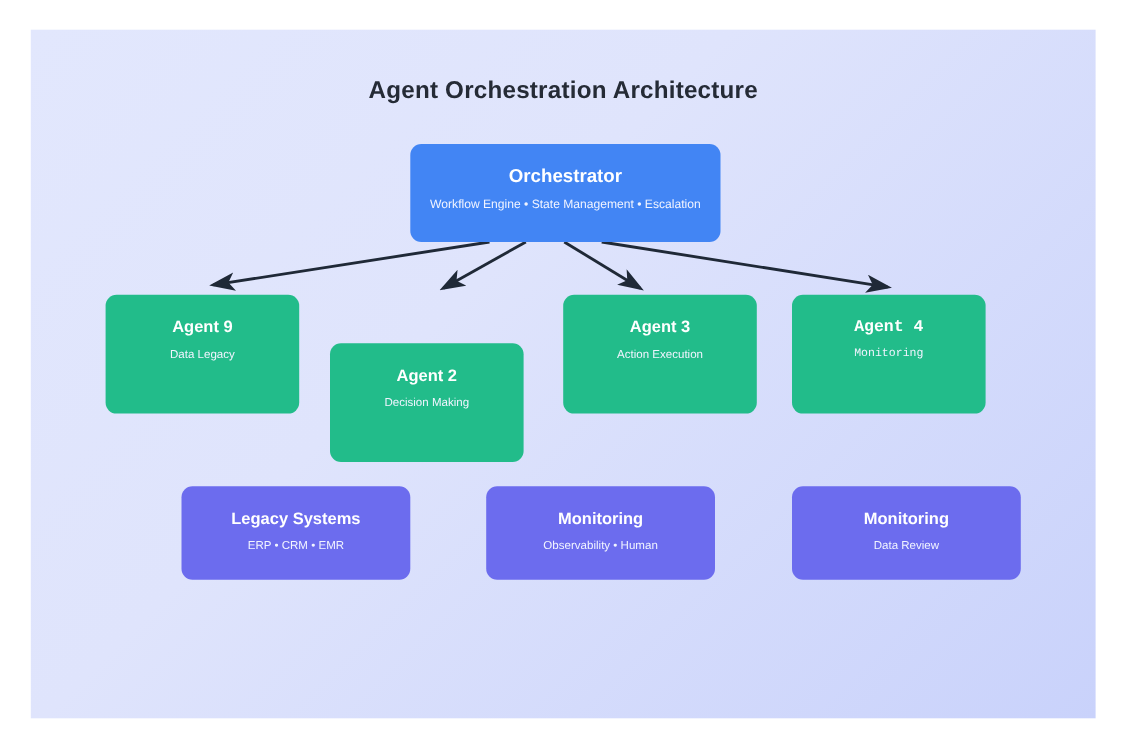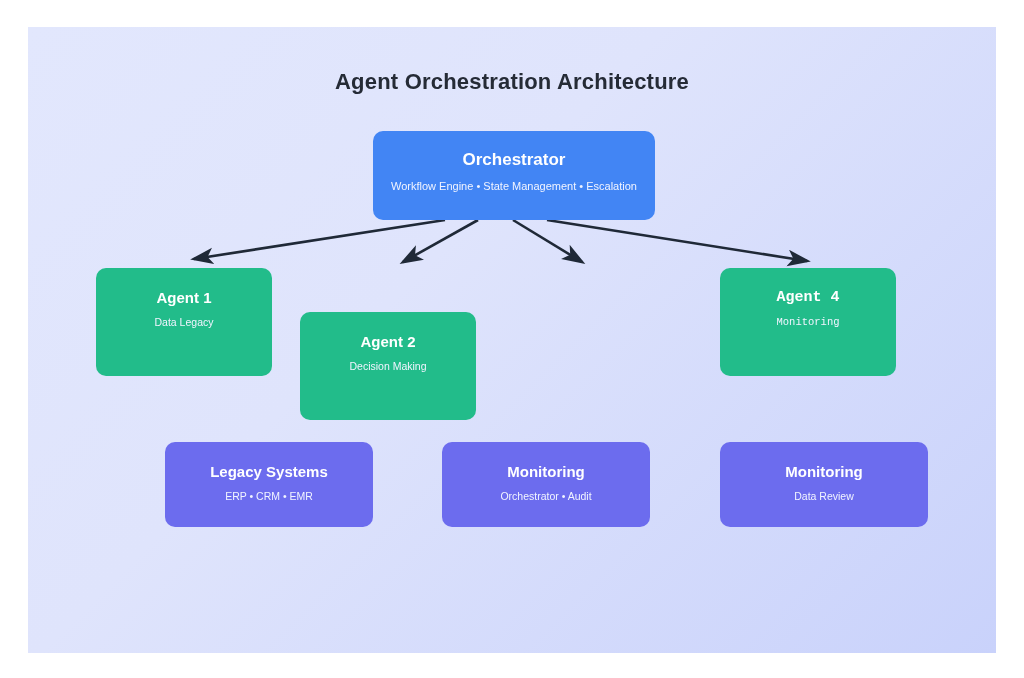--- a/index.html
+++ b/index.html
@@ -141,43 +141,47 @@
         <line x1="519" y1="193" x2="779" y2="234"></line>
       </g>
     </svg>
 
     <div class="node" id="node-orchestrator">
       <div class="node-title">Orchestrator</div>
       <div class="node-sub">Workflow Engine • State Management • Escalation</div>
     </div>
 
     <div class="node agent-node" id="node-agent-1">
-      <div class="node-title">Agent 1</div>
+      <div class="node-title">Agent 9</div>
       <div class="node-sub">Data Legacy</div>
     </div>
 
     <div class="node agent-node" id="node-agent-2">
       <div class="node-title">Agent 2</div>
       <div class="node-sub">Decision Making</div>
     </div>
 
+    <div class="node agent-node" id="node-agent-3">
+      <div class="node-title">Agent 3</div>
+      <div class="node-sub">Action Execution</div>
+    </div>
 
     <div class="node agent-node" id="node-agent-4">
       <div class="node-title">Agent 4</div>
       <div class="node-sub">Monitoring</div>
     </div>
 
     <div class="node support-node" id="node-legacy-systems">
       <div class="node-title">Legacy Systems</div>
       <div class="node-sub">ERP • CRM • EMR</div>
     </div>
 
     <div class="node support-node" id="node-monitoring-support">
       <div class="node-title">Monitoring</div>
-      <div class="node-sub">Orchestrator • Audit</div>
+      <div class="node-sub">Observability • Human</div>
     </div>
 
     <div class="node support-node" id="node-escalation">
       <div class="node-title">Monitoring</div>
       <div class="node-sub">Data Review</div>
     </div>
 
   </div>
 </div>
 

